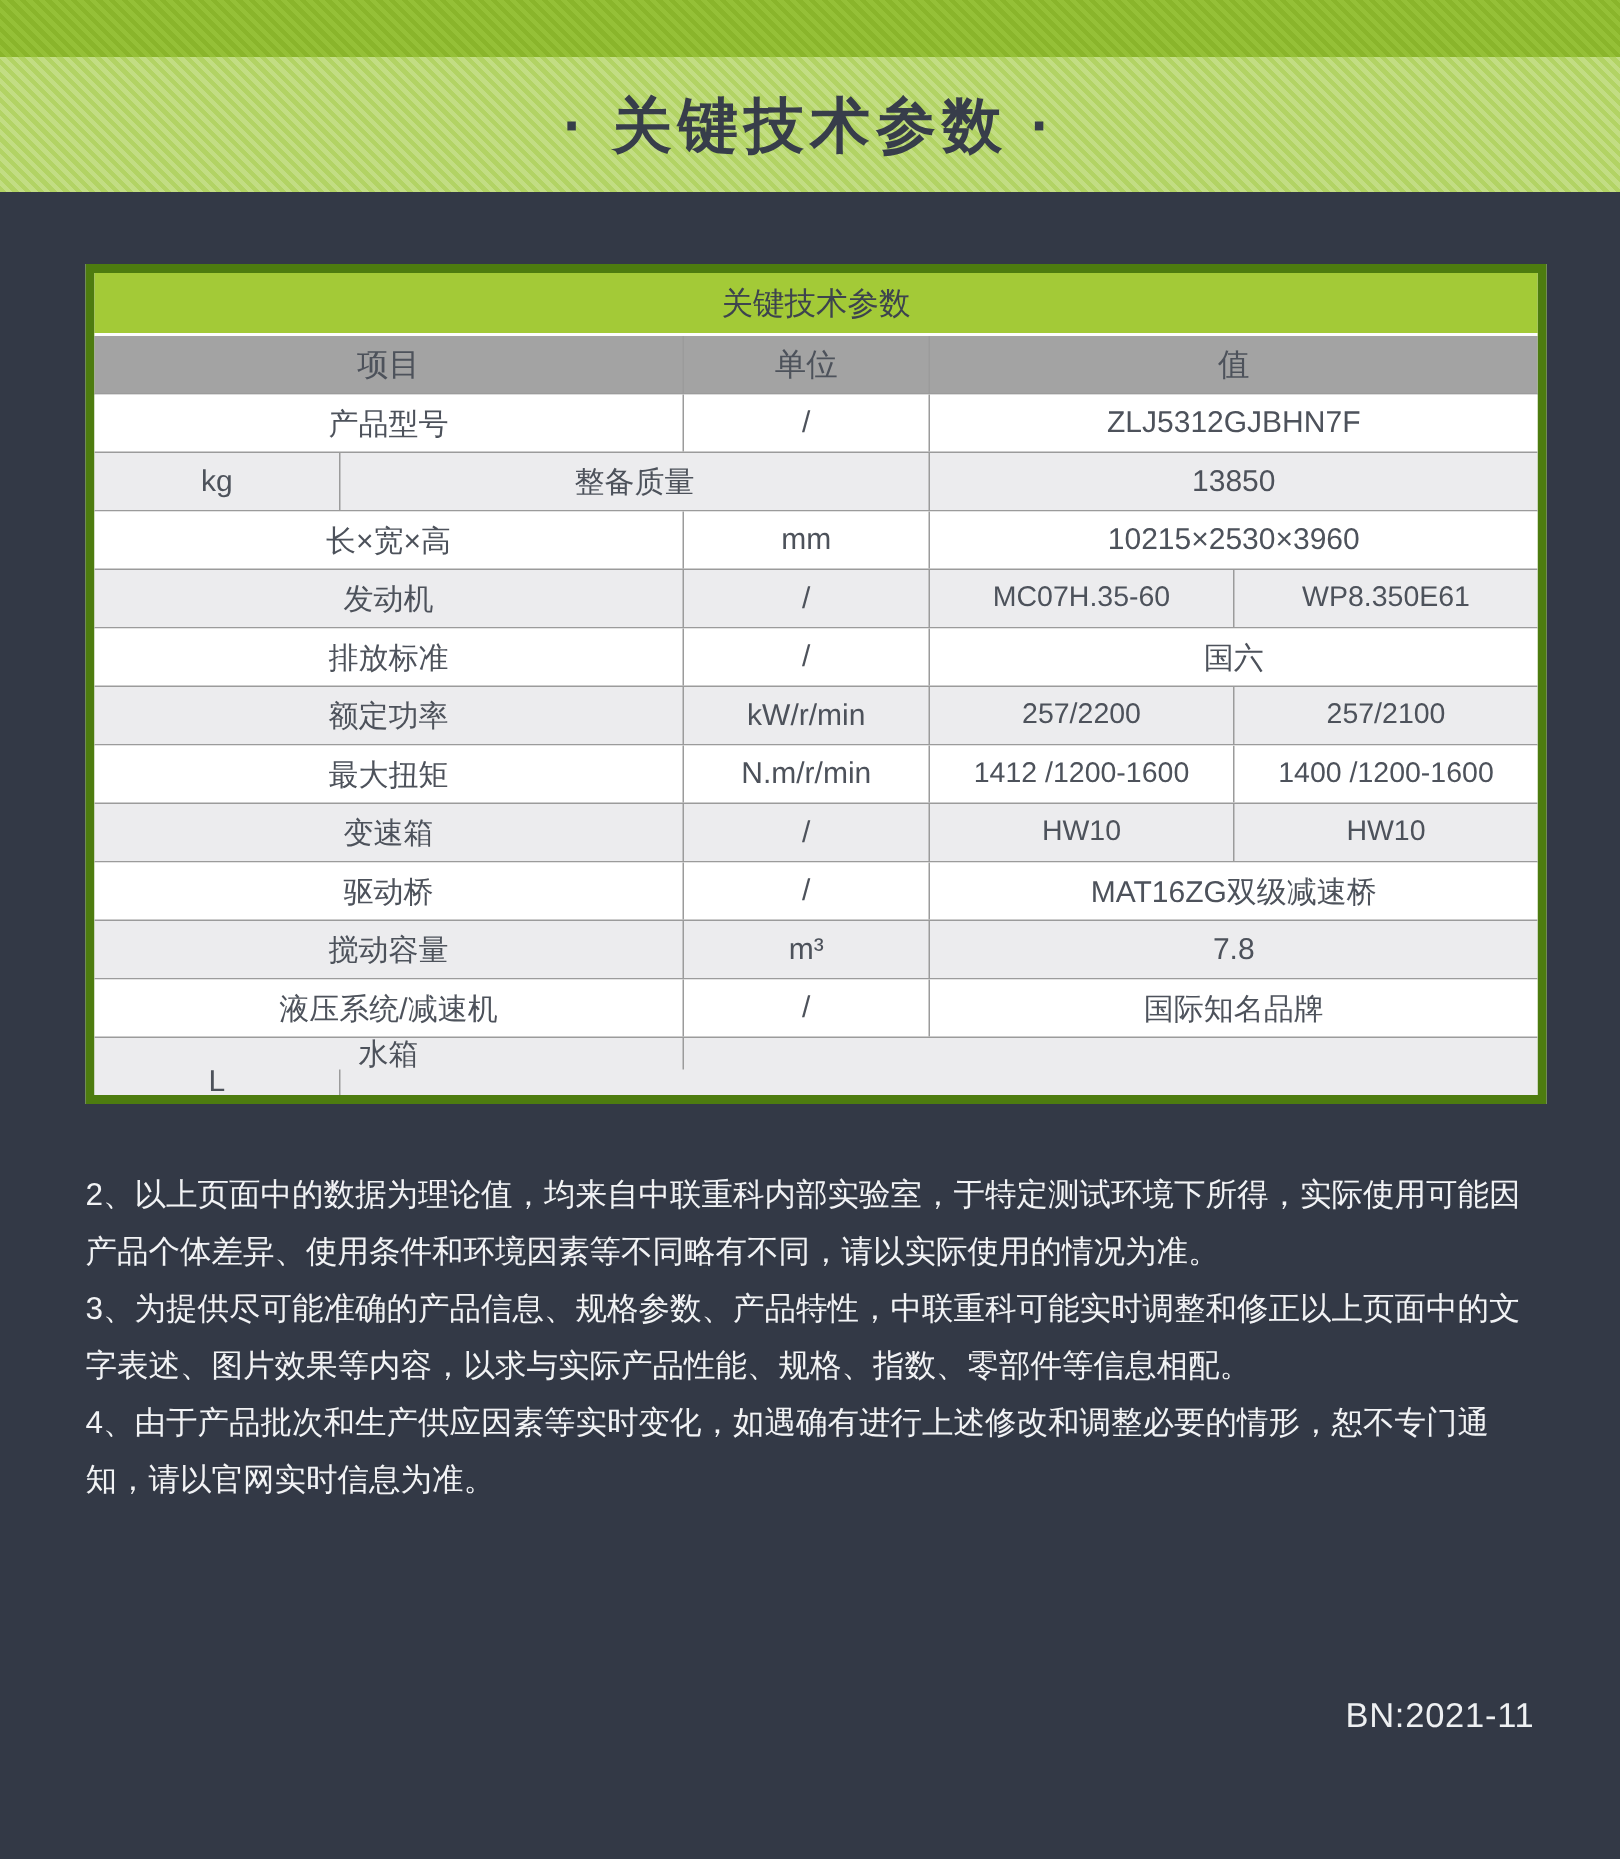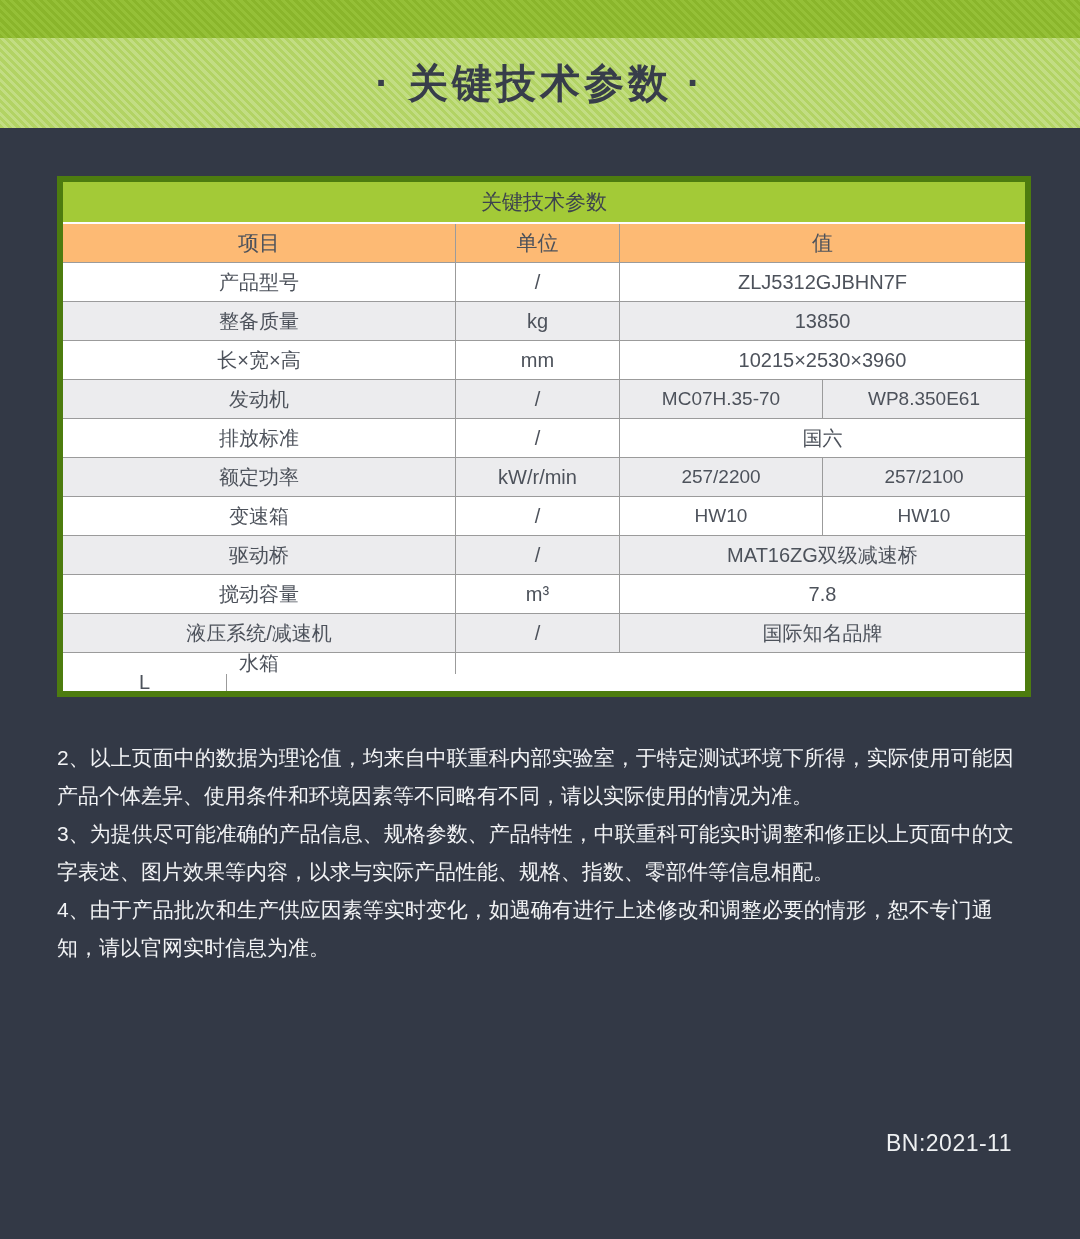--- a/index.html
+++ b/index.html
@@ -40,21 +40,21 @@
     border-bottom:2px solid #fdfdfd;
     display:flex;align-items:center;justify-content:center;
     font-size:21px;color:#3d434e;
   }
   .row{
     display:flex;
     height:38px;
     border-bottom:1px solid #9b9b9b;
     background:#ffffff;
   }
-  .thead{background:#fdba74;}
+  .thead{background:#a3a3a3;}
   .thead .cell{font-size:21px;}
   #table-body .row:nth-child(even){background:#ececee;}
   #table-body .row:last-child{border-bottom:none;flex-direction:column;}
 
   .cell{
     display:flex;align-items:center;justify-content:center;
     box-sizing:border-box;
     font-size:20px;color:#4d525b;
     overflow:hidden;white-space:nowrap;
   }
@@ -75,21 +75,21 @@
     width:966px;
     color:#f2f3f5;
     font-size:21px;line-height:38px;
     text-align:left;
   }
   .disclaimer p{margin:0;}
 
   
   .footer-code{
     position:absolute;
-    right:68px;top:1130px;
+    right:57px;top:1130px;
     font-size:23px;color:#eef0f2;
     letter-spacing:0.5px;
   }
 </style>
 </head>
 <body>
 
 <div class="page">
 
   <header>
@@ -108,48 +108,56 @@
         <div class="cell col-unit">单位</div>
         <div class="cell col-value">值</div>
       </div>
       <div id="table-body">
           <div class="row">
             <div class="cell col-item">产品型号</div>
             <div class="cell col-unit">/</div>
             <div class="cell col-value">ZLJ5312GJBHN7F</div>
           </div>
           <div class="row">
+            <div class="cell col-unit">kg</div>
             <div class="cell col-item">整备质量</div>
-            <div class="cell col-unit">kg</div>
             <div class="cell col-value">13850</div>
           </div>
           <div class="row">
             <div class="cell col-item">长×宽×高</div>
             <div class="cell col-unit">mm</div>
             <div class="cell col-value">10215×2530×3960</div>
           </div>
           <div class="row">
             <div class="cell col-item">发动机</div>
             <div class="cell col-unit">/</div>
             <div class="cell col-value split">
-              <div class="value-half">MC07H.35-70</div>
+              <div class="value-half">MC07H.35-60</div>
               <div class="value-half">WP8.350E61</div>
             </div>
           </div>
           <div class="row">
             <div class="cell col-item">排放标准</div>
             <div class="cell col-unit">/</div>
             <div class="cell col-value">国六</div>
           </div>
           <div class="row">
             <div class="cell col-item">额定功率</div>
             <div class="cell col-unit">kW/r/min</div>
             <div class="cell col-value split">
               <div class="value-half">257/2200</div>
               <div class="value-half">257/2100</div>
+            </div>
+          </div>
+          <div class="row">
+            <div class="cell col-item">最大扭矩</div>
+            <div class="cell col-unit">N.m/r/min</div>
+            <div class="cell col-value split">
+              <div class="value-half">1412 /1200-1600</div>
+              <div class="value-half">1400 /1200-1600</div>
             </div>
           </div>
           <div class="row">
             <div class="cell col-item">变速箱</div>
             <div class="cell col-unit">/</div>
             <div class="cell col-value split">
               <div class="value-half">HW10</div>
               <div class="value-half">HW10</div>
             </div>
           </div>

